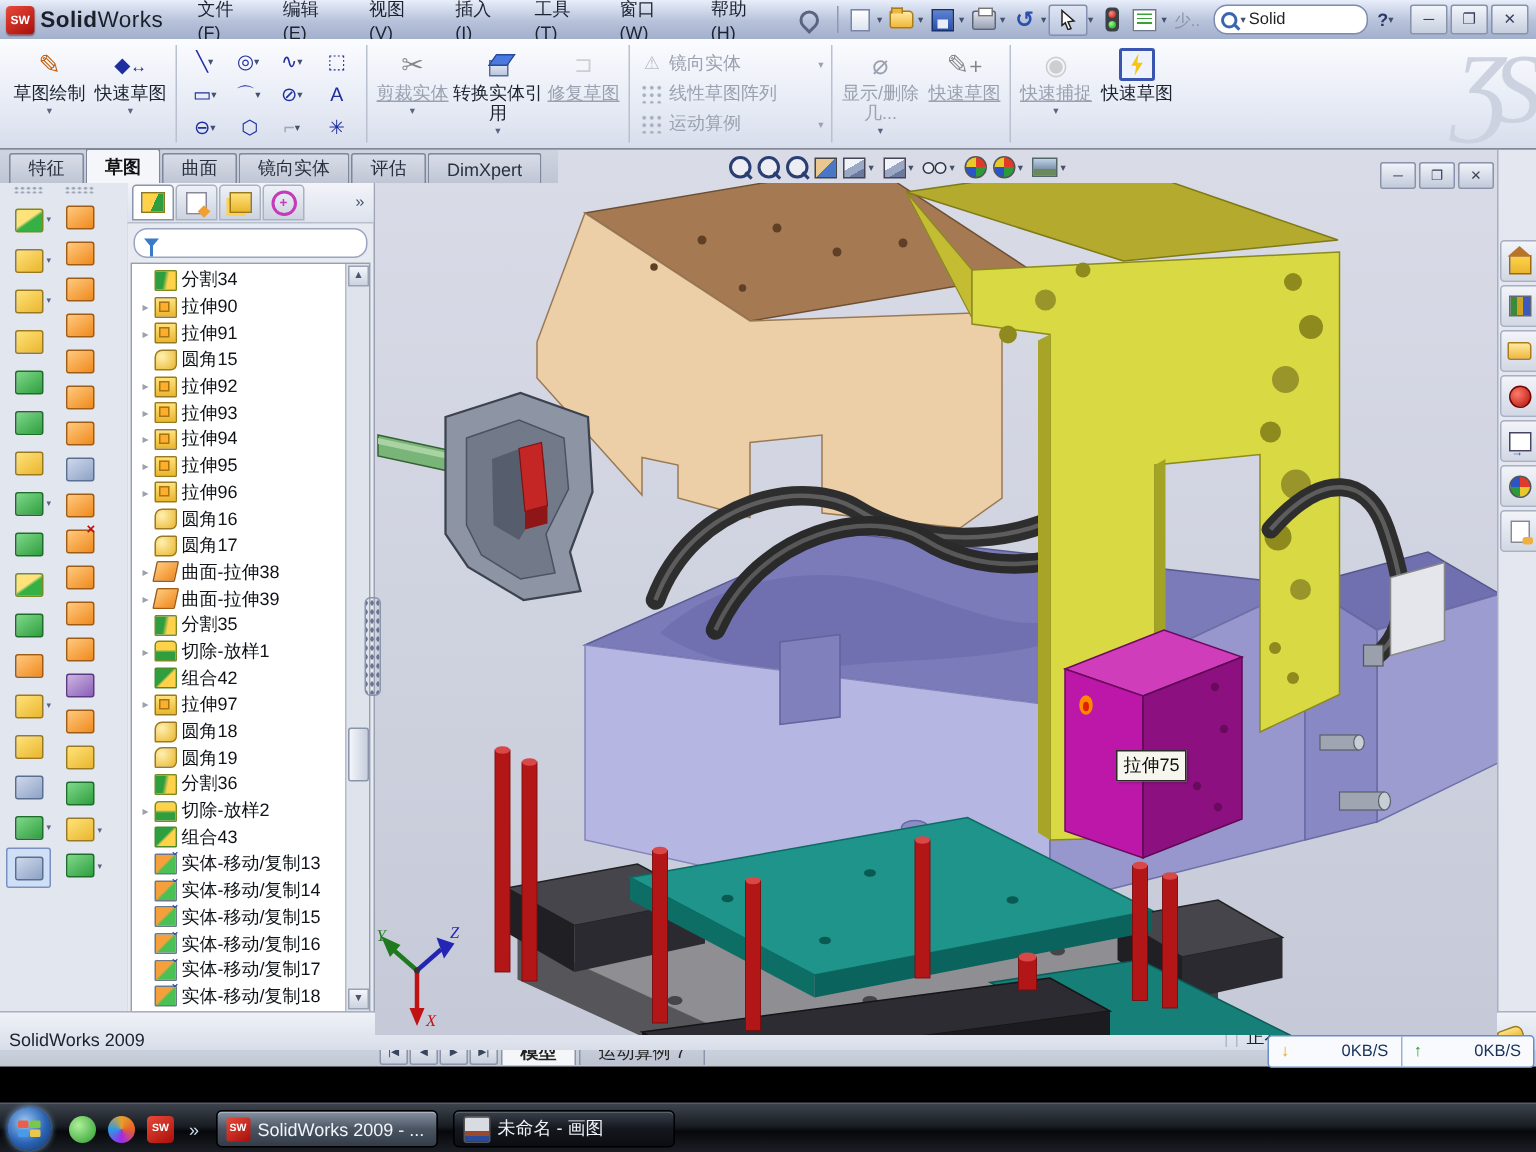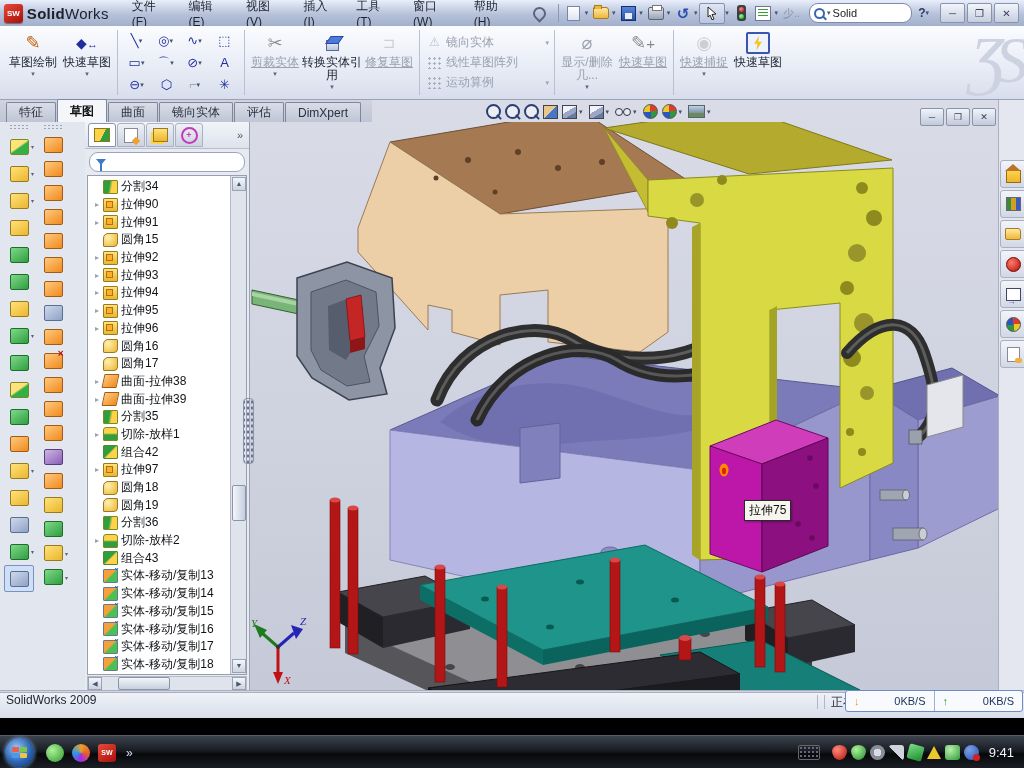--- a/index.html
+++ b/index.html
@@ -183,22 +183,22 @@
   .tp-cp::after{content:"";position:absolute;right:-3px;bottom:-2px;width:7px;height:5px;background:#f0b040;border-radius:2px;}
   
   #modeltabs{left:0;top:690px;width:1024px;height:20px;background:linear-gradient(#d2d7e2,#c2c8d5);
     border-top:1px solid #a8aec0;display:flex;align-items:center;}
   .navb{width:17px;height:15px;margin-left:1px;border:1px solid #8a94aa;background:linear-gradient(#f0f3f9,#c8cfdd);
     color:#3a4560;font-size:7px;display:flex;align-items:center;justify-content:center;border-radius:2px;}
   .mtab{height:17px;padding:0 12px;display:flex;align-items:center;border:1px solid #8a94aa;border-bottom:none;
     font-size:12px;color:#222;background:linear-gradient(#ccd2de,#bcc2d0);margin-left:2px;border-radius:2px 2px 0 0;}
   .mtab.active{background:#f4f6fa;font-weight:bold;}
   
-  #statusbar{left:0;top:692px;width:1024px;height:25px;background:linear-gradient(#eff2f8,#d8dde8);
-    border-top:1px solid #aab0c0;display:flex;align-items:flex-start;color:#1c222e;}
+  #statusbar{left:0;top:674px;width:1024px;height:25px;background:linear-gradient(#eff2f8,#d8dde8);
+    border-top:1px solid #aab0c0;display:flex;align-items:flex-end;color:#1c222e;}
   .sb-left{margin-left:6px;font-size:12px;}
   .sb-right{margin-left:auto;display:flex;align-items:center;gap:6px;margin-right:8px;}
   .sb-sep{width:1px;height:14px;background:#b0b8c8;}
   .sb-help{width:17px;height:16px;background:#fff;border:1px solid #3a66b0;color:#1a4ab0;font-weight:bold;
     display:flex;align-items:center;justify-content:center;font-size:11px;}
   .sb-tag{width:15px;height:10px;background:linear-gradient(#ffe27a,#e0a62e);border:1px solid #9a7a20;
     border-radius:2px 5px 5px 2px;position:relative;transform:rotate(-20deg);}
   .sb-tag::before{content:"";position:absolute;left:2px;top:3px;width:3px;height:3px;border-radius:50%;background:#fff;border:1px solid #9a7a20;}
   
   #netoverlay{left:845px;top:690px;width:176px;height:20px;background:#f8fafd;border:1px solid #6a8cc8;
@@ -1045,27 +1045,21 @@
       <i></i>
       <i></i>
       <i></i>
     </div>
   <div id="quicklaunch" style="display:flex;align-items:center;">
       <div class="ql ql-messenger"></div>
       <div class="ql ql-media"></div>
       <div class="ql ql-solidworks">SW</div>
     </div>
   <span class="ql-chev">»</span>
-  <div class="traywrap">
-    <span class="kbd"></span>
-    <div id="trayicons" style="display:flex;align-items:center;">
-        <span class="tray try-security-red"></span>
-        <span class="tray try-security-green"></span>
-        <span class="tray try-gear"></span>
-        <span class="tray try-volume"></span>
-        <span class="tray try-sync"></span>
-        <span class="tray try-warning"></span>
-        <span class="tray try-shield-plus"></span>
-        <span class="tray try-blocked"></span>
-      </div>
-    <span class="clock">9:41</span>
+  <div class="taskbtn active">
+    <span class="tb-ic tb-sw">SW</span>
+    <span>SolidWorks 2009 - ...</span>
+  </div>
+  <div class="taskbtn">
+    <span class="tb-ic tb-paint"></span>
+    <span>未命名 - 画图</span>
   </div>
 </div>
 
 </body></html>

